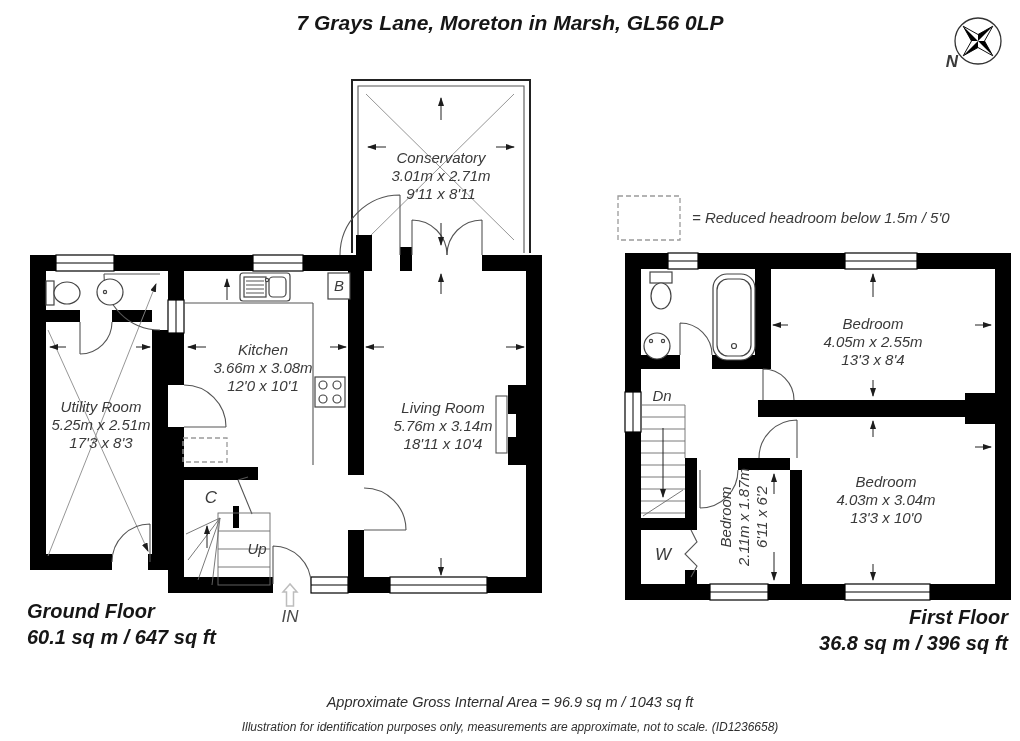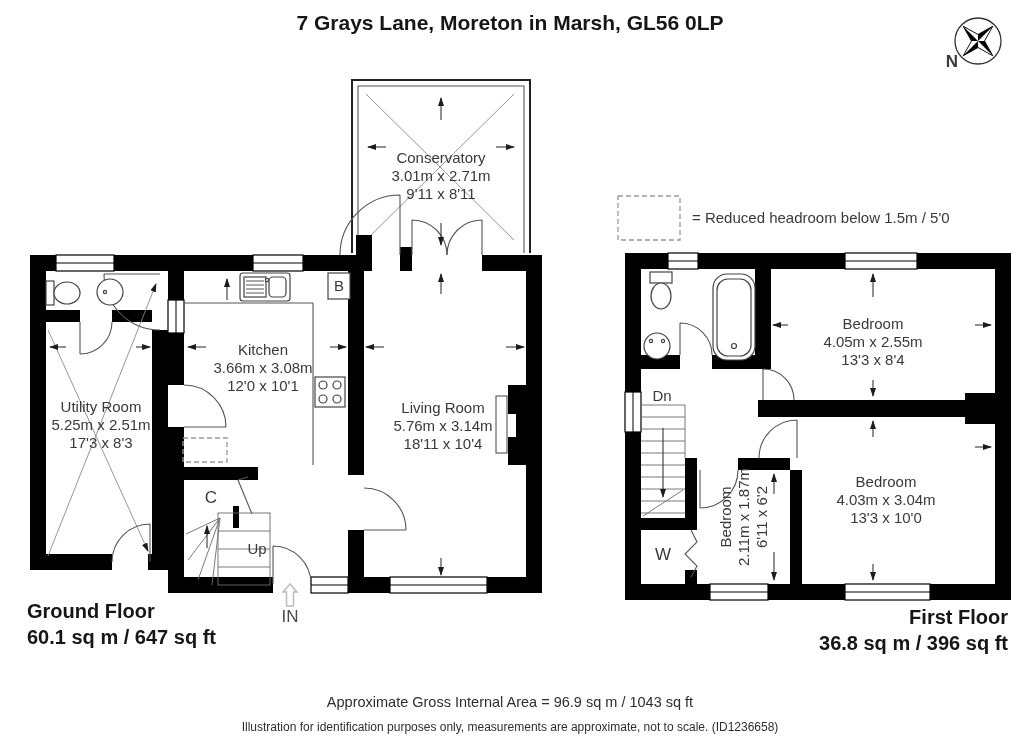--- a/index.html
+++ b/index.html
@@ -1,17 +1,17 @@
 <!DOCTYPE html>
 <html><head>
 <meta charset="utf-8">
 <style>
   html,body{margin:0;padding:0;background:#fff;}
   .canvas{position:relative;width:1020px;height:741px;background:#ffffff;overflow:hidden;
-          font-family:"Liberation Sans",sans-serif;}
+          font-family:"Liberation Sans",sans-serif;font-style:italic;}
   svg{position:absolute;left:0;top:0;}
   text{font-family:"Liberation Sans",sans-serif;fill:#3a3a3a;font-size:15px;}
   .t-title{font-size:21px;font-weight:bold;fill:#161616;}
   .t-floor{font-size:20px;font-weight:bold;fill:#161616;}
   .t-room{font-size:15px;fill:#3a3a3a;}
   .t-marker{font-size:17px;fill:#3a3a3a;}
   .t-small{font-size:15px;fill:#3a3a3a;}
   .t-b{font-size:14px;fill:#3a3a3a;}
   .t-foot1{font-size:14.5px;fill:#2e2e2e;}
   .t-foot2{font-size:12px;fill:#2e2e2e;}

